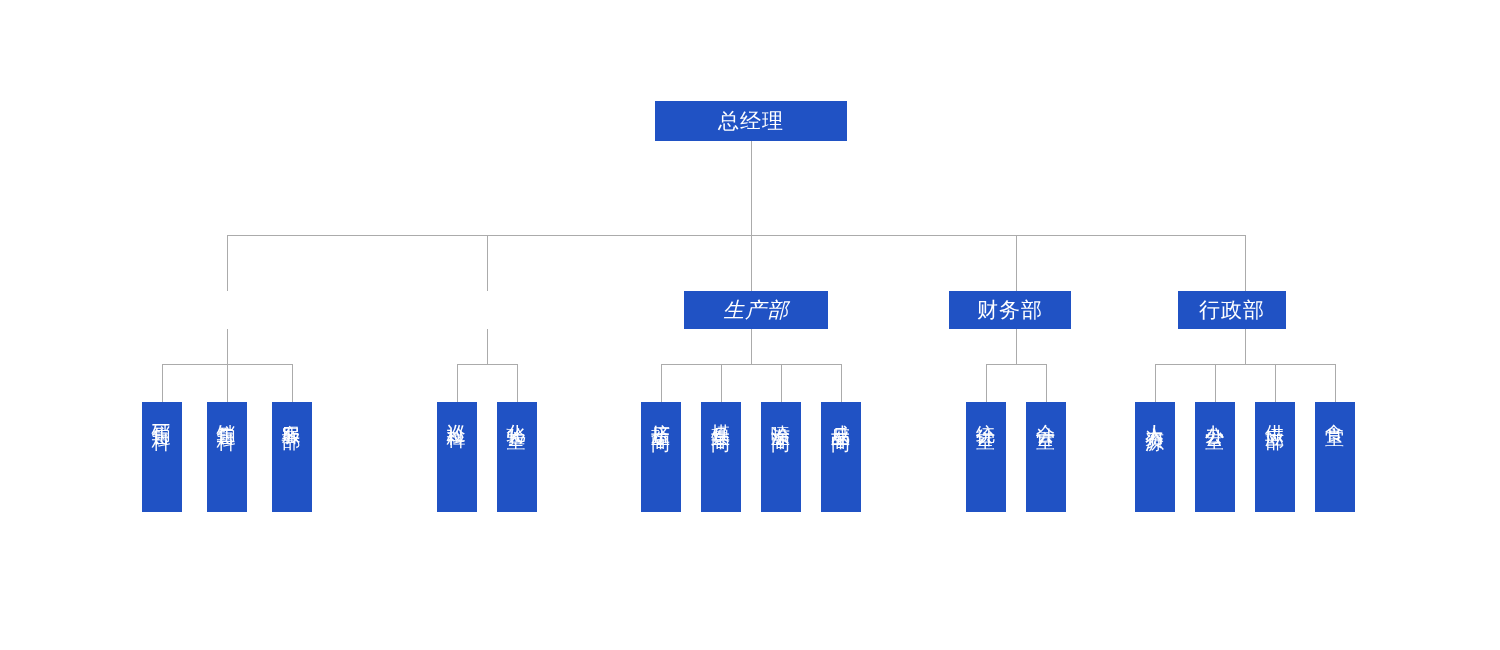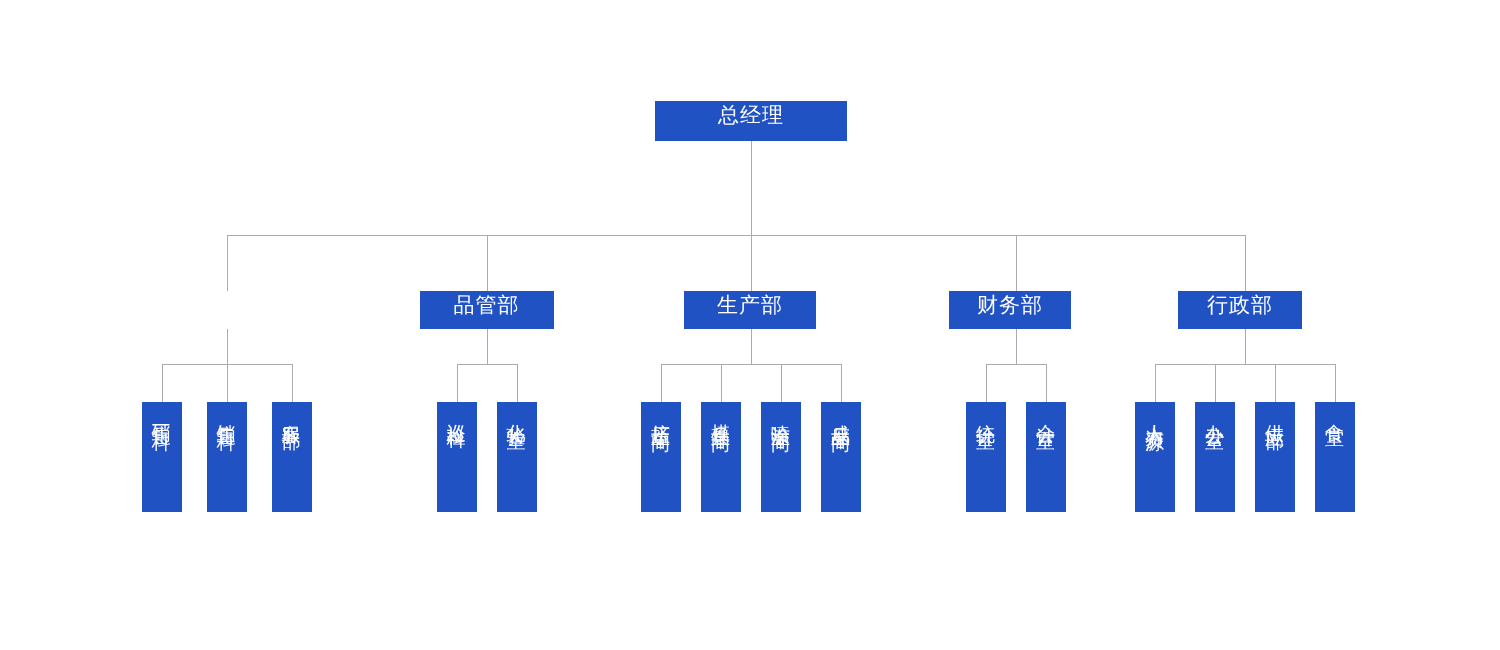--- a/index.html
+++ b/index.html
@@ -14,20 +14,21 @@
     height: 650px;
     background: #ffffff;
     overflow: hidden;
   }
   .node {
     position: absolute;
     box-sizing: border-box;
     background: #2052c4;
     color: #ffffff;
     display: flex;
+    align-items: center;
     justify-content: center;
   }
   .h-node {            
     font-size: 21px;
     letter-spacing: 1px;
     white-space: nowrap;
   }
   .v-node {            
     align-items: flex-start;
     padding-top: 7px;
@@ -62,35 +63,32 @@
     </div>
     <div class="line" style="left: 226.5px; top: 364px; width: 1px; height: 38px;"></div>
     <div class="node v-node" style="left: 206.5px; top: 402px; width: 40px; height: 110px;">
       <span class="vtext">销售二科</span>
     </div>
     <div class="line" style="left: 291.5px; top: 364px; width: 1px; height: 38px;"></div>
     <div class="node v-node" style="left: 271.5px; top: 402px; width: 40px; height: 110px;">
       <span class="vtext">客服部</span>
     </div>
     <div class="line" style="left: 486.5px; top: 235px; width: 1px; height: 56px;"></div>
-    <div class="node h-node" style="left: 419.5px; top: 291px; width: 134px; height: 38px;">
-      <span>品管部</span>
-    </div>
     <div class="line" style="left: 486.5px; top: 329px; width: 1px; height: 35px;"></div>
     <div class="line" style="left: 456.5px; top: 364px; width: 60px; height: 1px;"></div>
     <div class="line" style="left: 456.5px; top: 364px; width: 1px; height: 38px;"></div>
     <div class="node v-node" style="left: 436.5px; top: 402px; width: 40px; height: 110px;">
       <span class="vtext">巡检科</span>
     </div>
     <div class="line" style="left: 516.5px; top: 364px; width: 1px; height: 38px;"></div>
     <div class="node v-node" style="left: 496.5px; top: 402px; width: 40px; height: 110px;">
       <span class="vtext">化验室</span>
     </div>
     <div class="line" style="left: 751px; top: 235px; width: 1px; height: 56px;"></div>
-    <div class="node h-node" style="left: 684px; top: 291px; width: 132px; height: 38px;">
+    <div class="node h-node" style="left: 684px; top: 291px; width: 144px; height: 38px; font-style: italic;">
       <span>生产部</span>
     </div>
     <div class="line" style="left: 751px; top: 329px; width: 1px; height: 35px;"></div>
     <div class="line" style="left: 661px; top: 364px; width: 180px; height: 1px;"></div>
     <div class="line" style="left: 661px; top: 364px; width: 1px; height: 38px;"></div>
     <div class="node v-node" style="left: 641px; top: 402px; width: 40px; height: 110px;">
       <span class="vtext">挤压车间</span>
     </div>
     <div class="line" style="left: 721px; top: 364px; width: 1px; height: 38px;"></div>
     <div class="node v-node" style="left: 701px; top: 402px; width: 40px; height: 110px;">
@@ -112,21 +110,21 @@
     <div class="line" style="left: 986px; top: 364px; width: 60px; height: 1px;"></div>
     <div class="line" style="left: 986px; top: 364px; width: 1px; height: 38px;"></div>
     <div class="node v-node" style="left: 966px; top: 402px; width: 40px; height: 110px;">
       <span class="vtext">统计室</span>
     </div>
     <div class="line" style="left: 1046px; top: 364px; width: 1px; height: 38px;"></div>
     <div class="node v-node" style="left: 1026px; top: 402px; width: 40px; height: 110px;">
       <span class="vtext">会计室</span>
     </div>
     <div class="line" style="left: 1245px; top: 235px; width: 1px; height: 56px;"></div>
-    <div class="node h-node" style="left: 1178px; top: 291px; width: 124px; height: 38px;">
+    <div class="node h-node" style="left: 1178px; top: 291px; width: 108px; height: 38px;">
       <span>行政部</span>
     </div>
     <div class="line" style="left: 1245px; top: 329px; width: 1px; height: 35px;"></div>
     <div class="line" style="left: 1155px; top: 364px; width: 180px; height: 1px;"></div>
     <div class="line" style="left: 1155px; top: 364px; width: 1px; height: 38px;"></div>
     <div class="node v-node" style="left: 1135px; top: 402px; width: 40px; height: 110px;">
       <span class="vtext">人力资源</span>
     </div>
     <div class="line" style="left: 1215px; top: 364px; width: 1px; height: 38px;"></div>
     <div class="node v-node" style="left: 1195px; top: 402px; width: 40px; height: 110px;">

